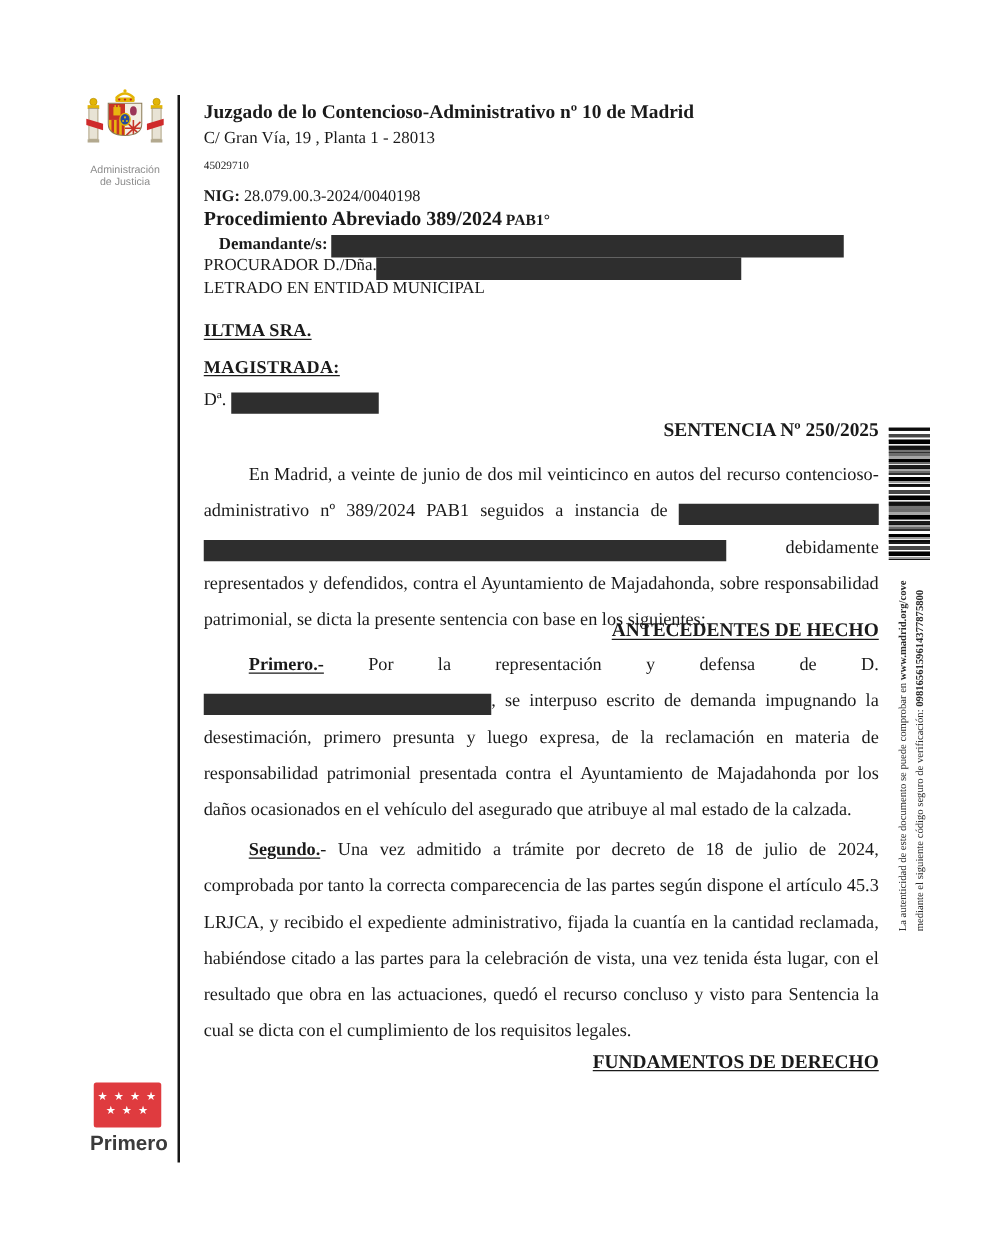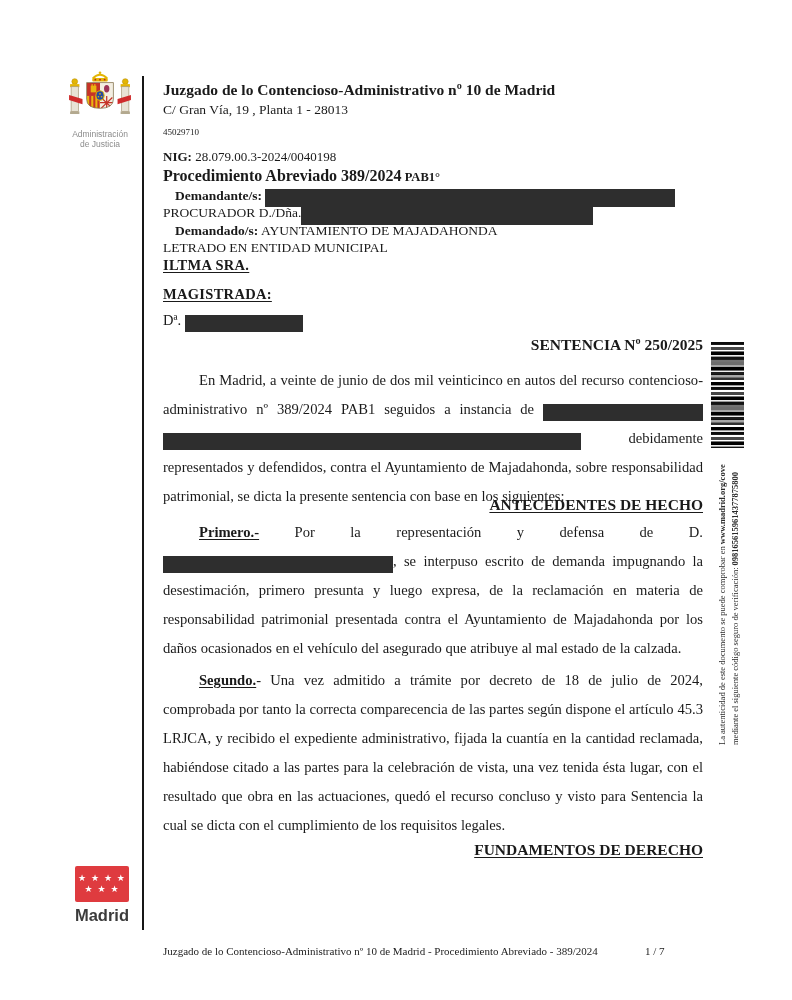--- a/index.html
+++ b/index.html
@@ -133,21 +133,20 @@
 
   <div class="header">
     <div class="court-title">Juzgado de lo Contencioso-Administrativo nº 10 de Madrid</div>
     <div class="address">C/ Gran Vía, 19 , Planta 1 - 28013</div>
     <div class="doc-code">45029710</div>
     <div class="nig-line"><b>NIG:</b><span> 28.079.00.3-2024/0040198</span></div>
     <div class="proc-line"><span class="proc-main">Procedimiento Abreviado 389/2024</span><span class="proc-suffix"> PAB1°</span></div>
     <div class="party-line"><span class="party-label">Demandante/s:</span>
       <span class="redact tall" style="width:410px"></span></div>
     <div class="party-line"><span>PROCURADOR D./Dña.</span><span class="redact tall" style="width:292px"></span></div>
-    <div class="party-line"><span class="party-label">Demandado/s:</span><span> AYUNTAMIENTO DE MAJADAHONDA</span></div>
     <div class="party-line">LETRADO EN ENTIDAD MUNICIPAL</div>
   </div>
 
   <div class="judge">
     <div class="u row1">ILTMA SRA.</div>
     <div class="u row2">MAGISTRADA:</div>
     <div><span>Dª.</span>
       <span class="redact" style="width:118px"></span></div>
   </div>
 
@@ -168,21 +167,17 @@
   <div class="verification">
     <div><span>La autenticidad de este documento se puede comprobar en </span><b> www.madrid.org/cove</b></div>
     <div><span>mediante el siguiente código seguro de verificación: </span><b>0981656159614377875800</b></div>
   </div>
 
   <div class="madrid-block">
     <div class="madrid-flag">
       <div class="madrid-stars">★ ★ ★ ★</div>
       <div class="madrid-stars">★ ★ ★</div>
     </div>
-    <div class="madrid-name">Madrid</div>
+    <div class="madrid-name">Primero</div>
   </div>
 
-  <div class="footer">
-    <span>Juzgado de lo Contencioso-Administrativo nº 10 de Madrid - Procedimiento Abreviado - 389/2024</span>
-    <span class="pageno">1 / 7</span>
-  </div>
 
 </div>
 
 </body></html>

